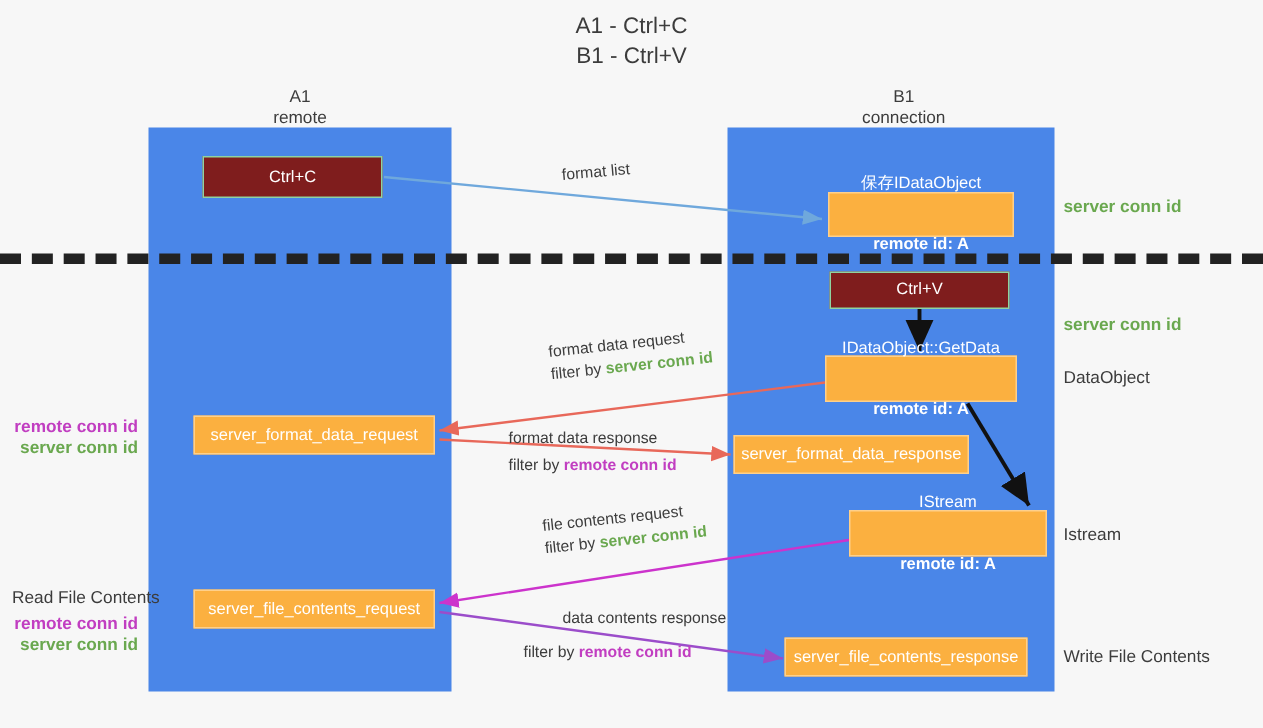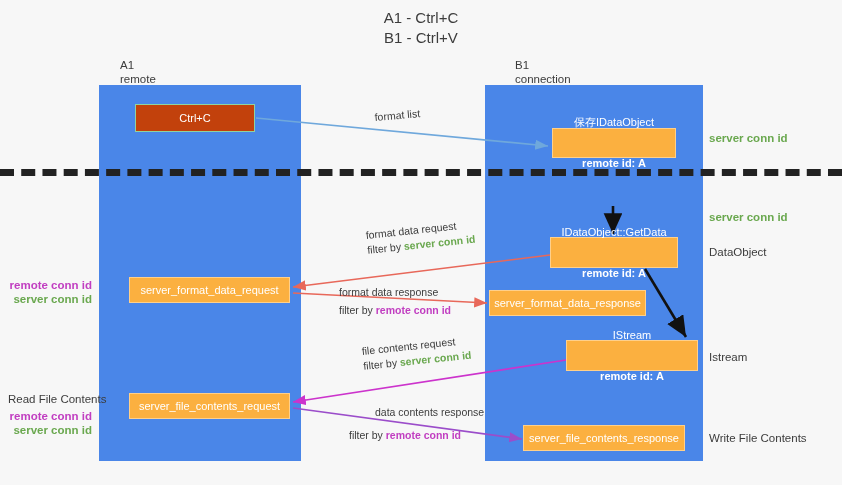--- a/index.html
+++ b/index.html
@@ -15,38 +15,38 @@
   .abs{position:absolute;}
 
   
   .title{
     left:0;top:8px;width:842px;text-align:center;
     font-size:15px;color:#3c3c3c;line-height:20px;
   }
 
   
   .lane-head{
-    text-align:left;font-size:11.5px;color:#3c3c3c;line-height:14px;
+    text-align:center;font-size:11.5px;color:#3c3c3c;line-height:14px;
   }
 
   
   .lane{
     background:#4a86e8;
   }
 
   
   .box{
     box-sizing:border-box;
     display:flex;flex-direction:column;
     align-items:center;justify-content:center;
     color:#ffffff;font-size:11px;line-height:13px;
     text-align:center;
     border:1px solid rgba(255,255,255,.55);
   }
-  .box.green{background:#c2410c;border-color:#8fd3a1;}
+  .box.green{background:#7f1d1d;border-color:#8fd3a1;}
   .box.orange{background:#fbb040;border-color:#ffd08a;gap:28px;}
   .box .l2{font-weight:700;}
 
   
   .side{
     font-size:11.5px;color:#3c3c3c;line-height:14px;
   }
   .green-txt{color:#6aa84f;font-weight:bold;}
   .purple-txt{color:#c13ec1;font-weight:bold;}
   .conn-block{font-size:11.5px;line-height:14px;text-align:right;}
@@ -133,20 +133,23 @@
 
   <div class="abs box orange" style="left:129px;top:393px;width:161px;height:26px;">
     <div>server_file_contents_request</div>
   </div>
 
   <div class="abs box orange" style="left:552px;top:128px;width:124px;height:30px;">
     <div>保存IDataObject</div>
     <div class="l2">remote id: A</div>
   </div>
 
+  <div class="abs box green" style="left:553px;top:181px;width:120px;height:25px;">
+    <div>Ctrl+V</div>
+  </div>
 
   <div class="abs box orange" style="left:550px;top:237px;width:128px;height:31px;">
     <div>IDataObject::GetData</div>
     <div class="l2">remote id: A</div>
   </div>
 
   <div class="abs box orange" style="left:566px;top:340px;width:132px;height:31px;">
     <div>IStream</div>
     <div class="l2">remote id: A</div>
   </div>

